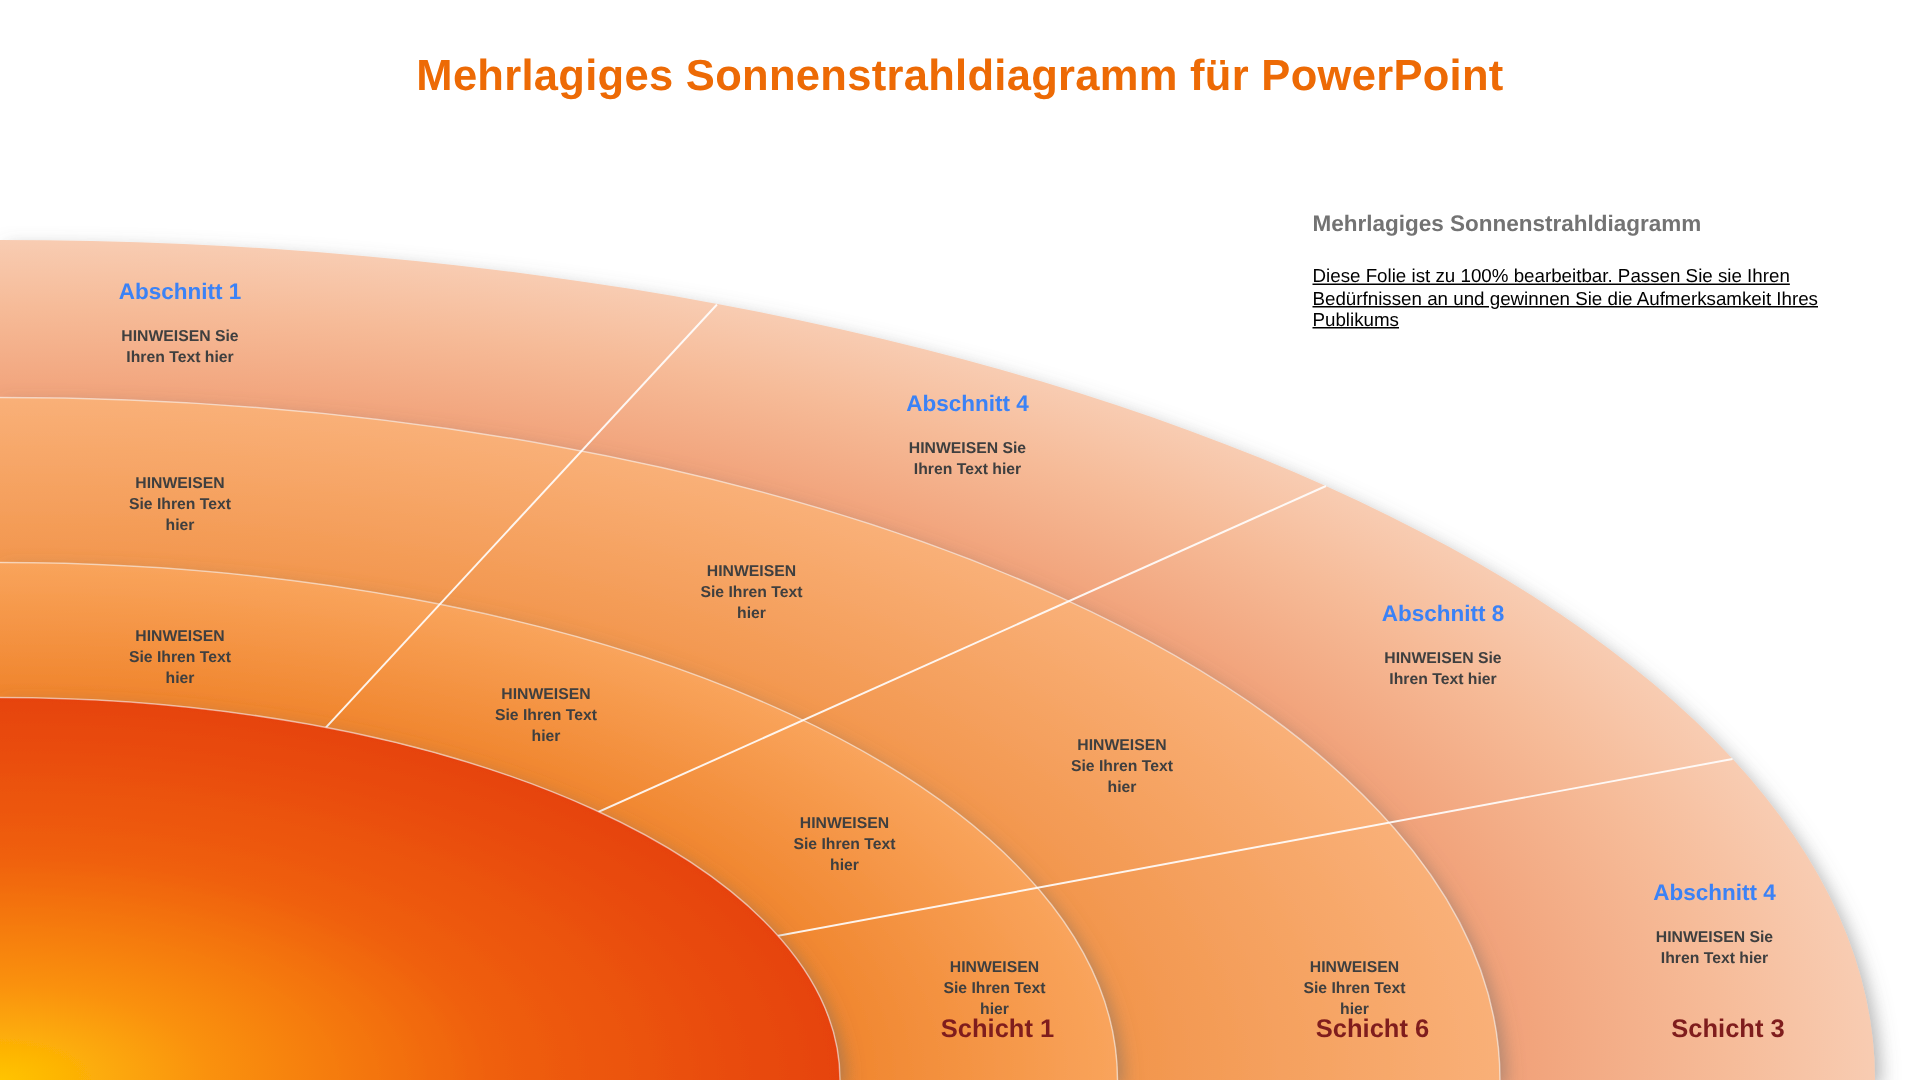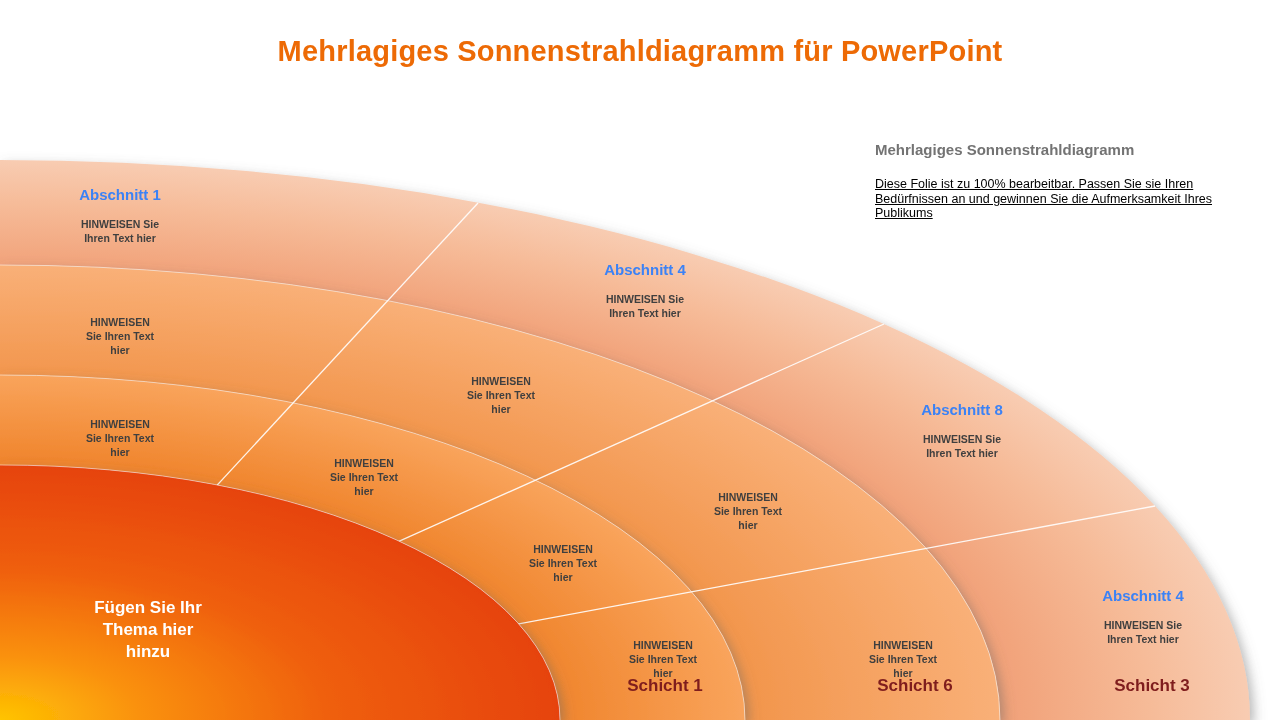--- a/index.html
+++ b/index.html
@@ -98,21 +98,20 @@
     <line x1="0" y1="720" x2="884" y2="324" stroke="#ffffff" stroke-width="1.3" opacity="0.9"></line>
     <line x1="0" y1="720" x2="1155" y2="506" stroke="#ffffff" stroke-width="1.3" opacity="0.9"></line>
 
     <path filter="url(#ds)" d="M 0 465 A 560 255 0 0 1 560 720 L 0 720 Z" fill="url(#gcore)"></path>
 
     <path d="M 0 465 A 560 255 0 0 1 560 720" fill="none" stroke="#ffffff" stroke-opacity="0.5" stroke-width="1"></path>
     <path d="M 0 375 A 745 345 0 0 1 745 720" fill="none" stroke="#ffffff" stroke-opacity="0.5" stroke-width="1"></path>
     <path d="M 0 265 A 1000 455 0 0 1 1000 720" fill="none" stroke="#ffffff" stroke-opacity="0.5" stroke-width="1"></path>
   </svg>
 
-  <div class="cell pos-core core-label">Fügen Sie Ihr Thema hier hinzu</div>
 
   <div class="cell pos-h1">
     <div class="sec-title">Abschnitt 1</div>
     <div class="hint wide">HINWEISEN Sie Ihren Text hier</div>
   </div>
   <div class="cell pos-h2">
     <div class="sec-title">Abschnitt 4</div>
     <div class="hint wide">HINWEISEN Sie Ihren Text hier</div>
   </div>
   <div class="cell pos-h3">

